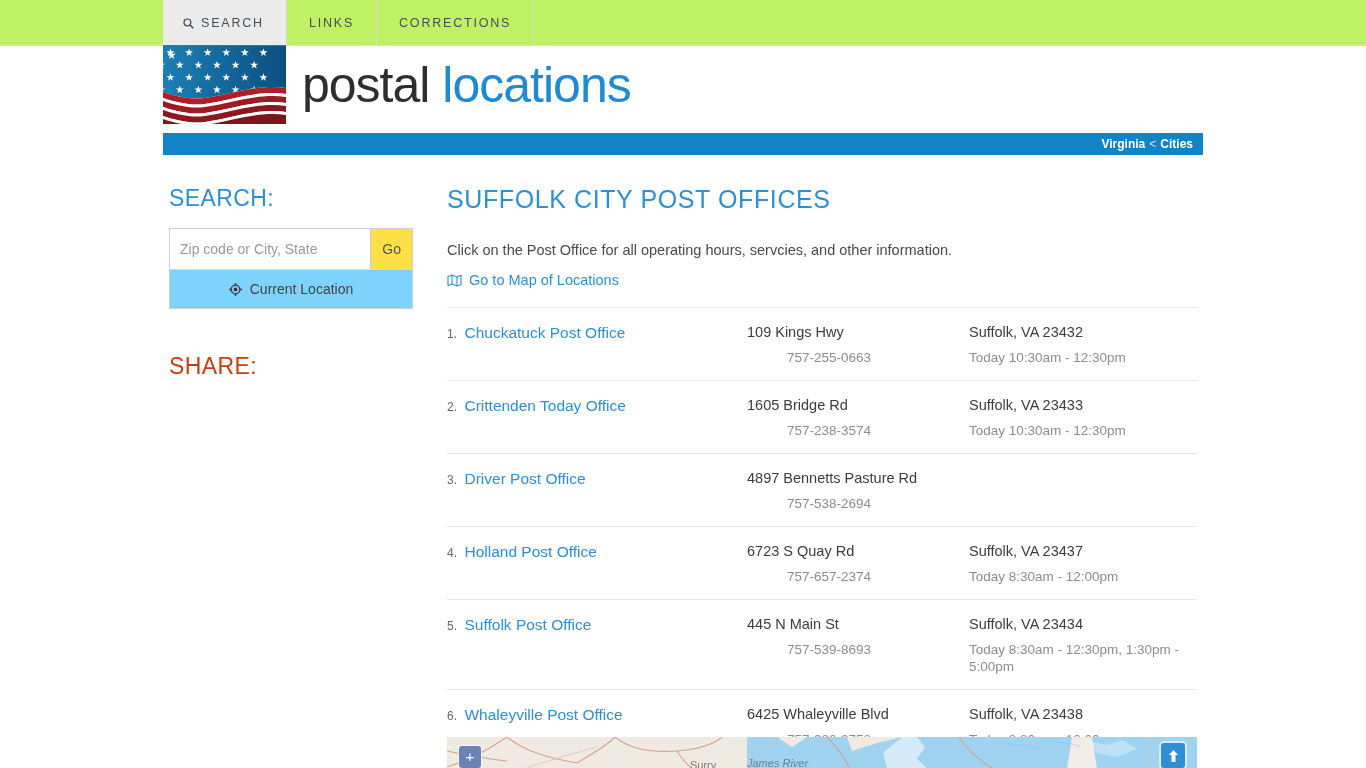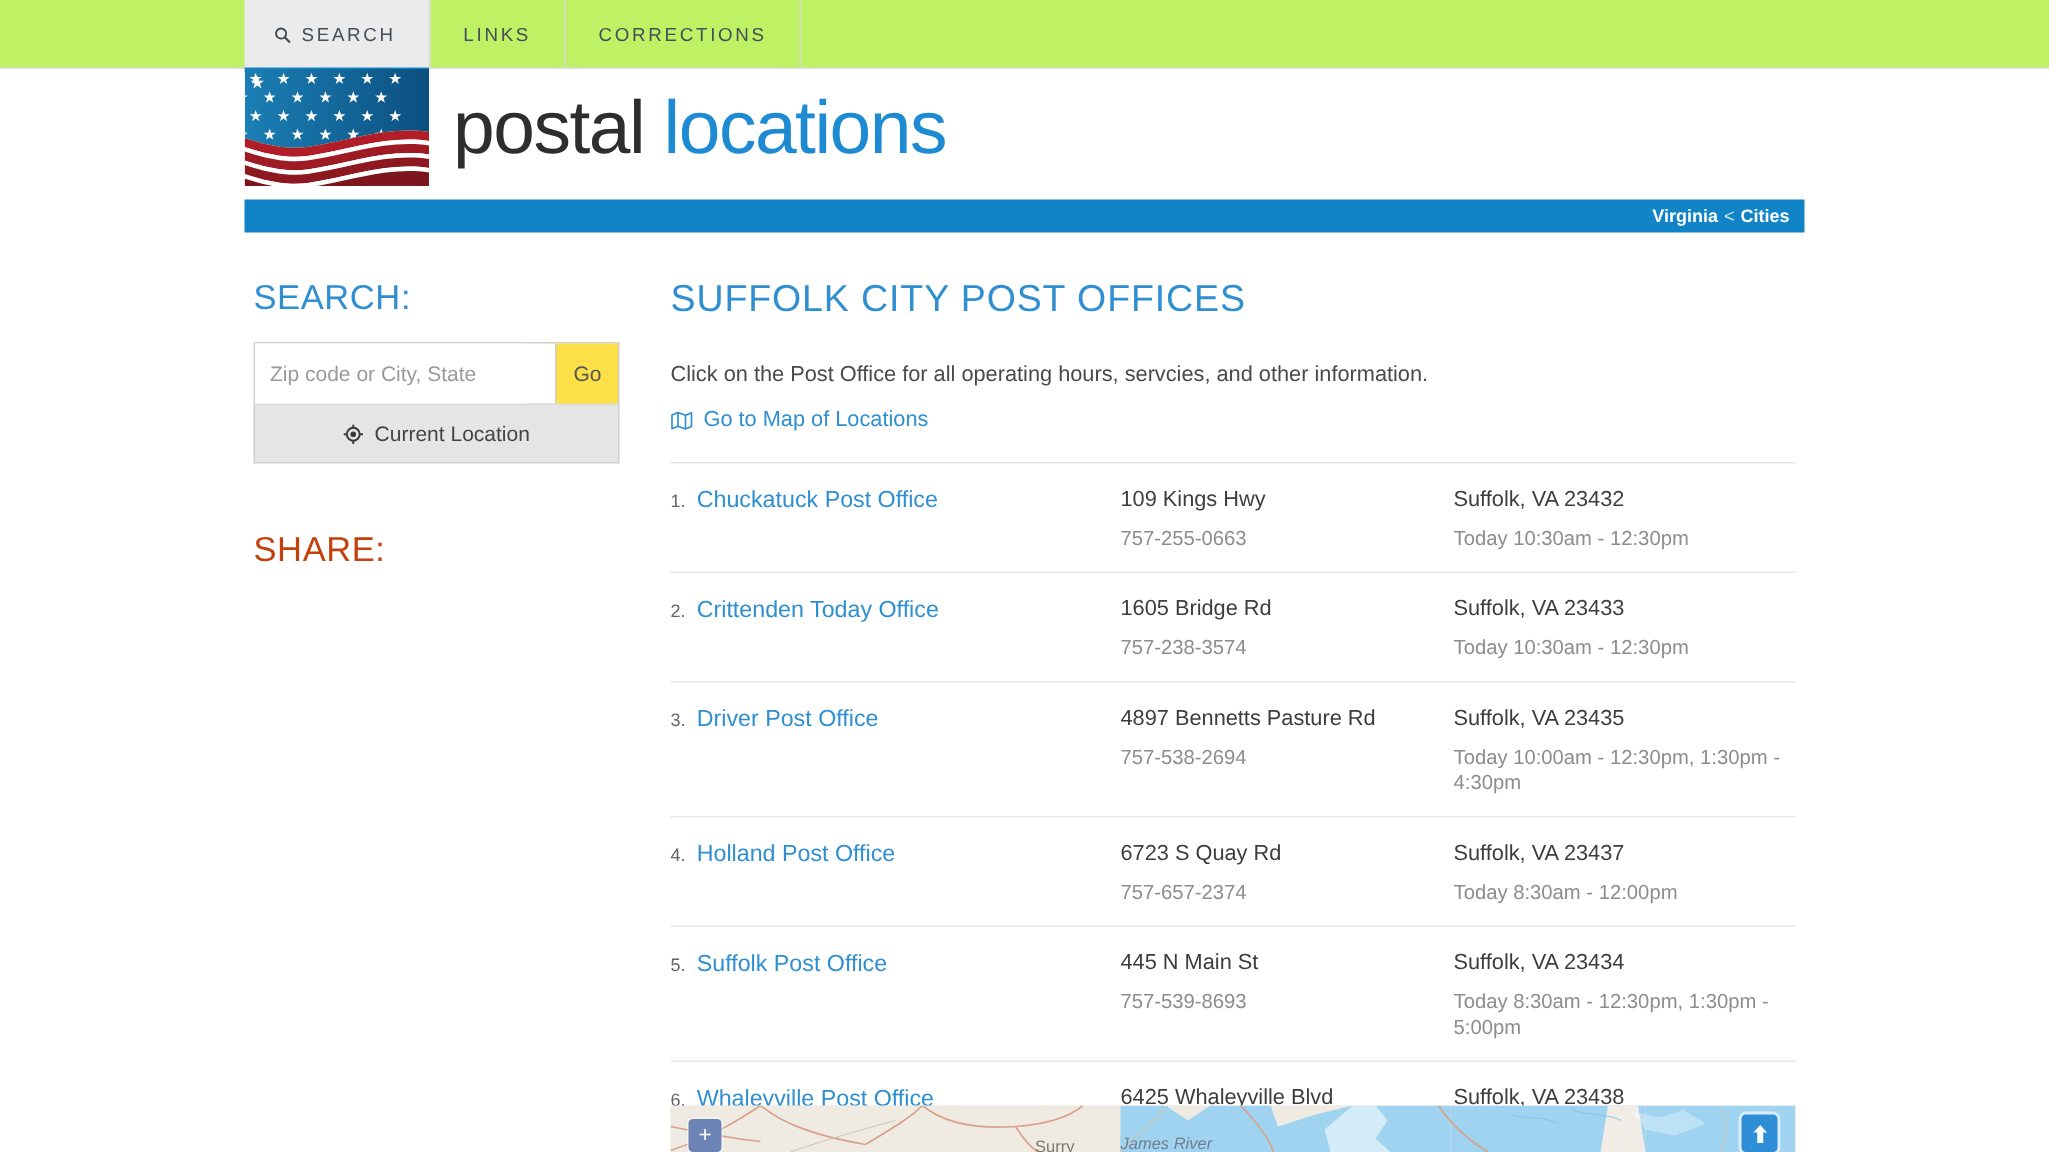--- a/index.html
+++ b/index.html
@@ -154,21 +154,21 @@
   .searchrow input::placeholder { color: #9a9a9a; }
   .gobtn {
     width: 46px;
     background: #fde047;
     border-left: 1px solid #cfcfcf;
     display: flex; align-items: center; justify-content: center;
     color: #555; font-size: 14px; cursor: pointer;
   }
   .curloc {
     height: 38px;
-    background: #e5e5e5;
+    background: #7dd3fc;
     border-top: 1px solid #d8d8d8;
     display: flex; align-items: center; justify-content: center;
     font-size: 14px; color: #444; cursor: pointer;
   }
   .curloc .tgt { margin-right: 8px; display:inline-flex; }
   .share-title {
     color: #c2410c;
     font-size: 23px;
     letter-spacing: 0.4px;
     margin: 44px 0 0 0;
@@ -213,21 +213,21 @@
   .col-city { flex: 1 1 auto; }
 
   .idx { color: #666; font-size: 12px; margin-right: 3px; }
   .po-name {
     color: #2f8fd0;
     font-size: 15.5px;
     text-decoration: none;
     cursor: pointer;
   }
   .line1 { font-size: 14.5px; color: #3d3d3d; margin-bottom: 9px; }
-  .line2 { font-size: 13.5px; color: #8d8d8d; line-height: 17px; }
+  .line2 { font-size: 13.5px; color: #8d8d8d; line-height: 17px; margin-left: 40px; }
   .city { font-size: 14.5px; color: #3d3d3d; margin-bottom: 9px; }
   .hours { font-size: 13.5px; color: #8d8d8d; line-height: 17px; }
 
   
   .mapwrap {
     position: absolute;
     left: 447px;
     top: 737px;
     width: 750px;
     height: 31px;
@@ -434,24 +434,20 @@
 
         <div class="po-row">
           <div class="col-name">
             <span class="idx">3.</span>
             <a class="po-name">Driver Post Office</a>
           </div>
           <div class="col-addr">
             <div class="line1">4897 Bennetts Pasture Rd</div>
             <div class="line2">757-538-2694</div>
           </div>
-          <div class="col-city">
-            <div class="city">Suffolk, VA 23435</div>
-            <div class="hours">Today 10:00am - 12:30pm, 1:30pm - 4:30pm</div>
-          </div>
         </div>
 
         <div class="po-row">
           <div class="col-name">
             <span class="idx">4.</span>
             <a class="po-name">Holland Post Office</a>
           </div>
           <div class="col-addr">
             <div class="line1">6723 S Quay Rd</div>
             <div class="line2">757-657-2374</div>

